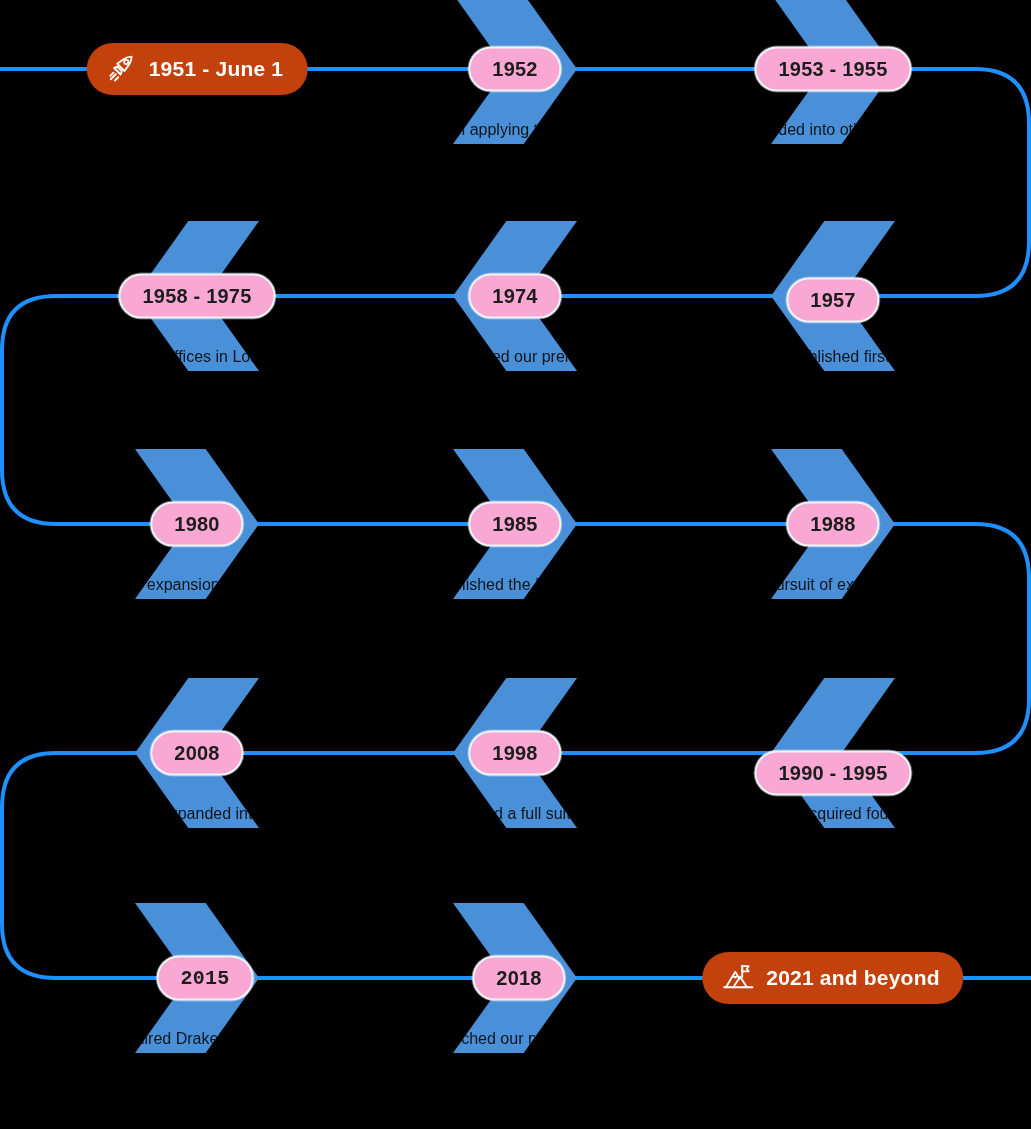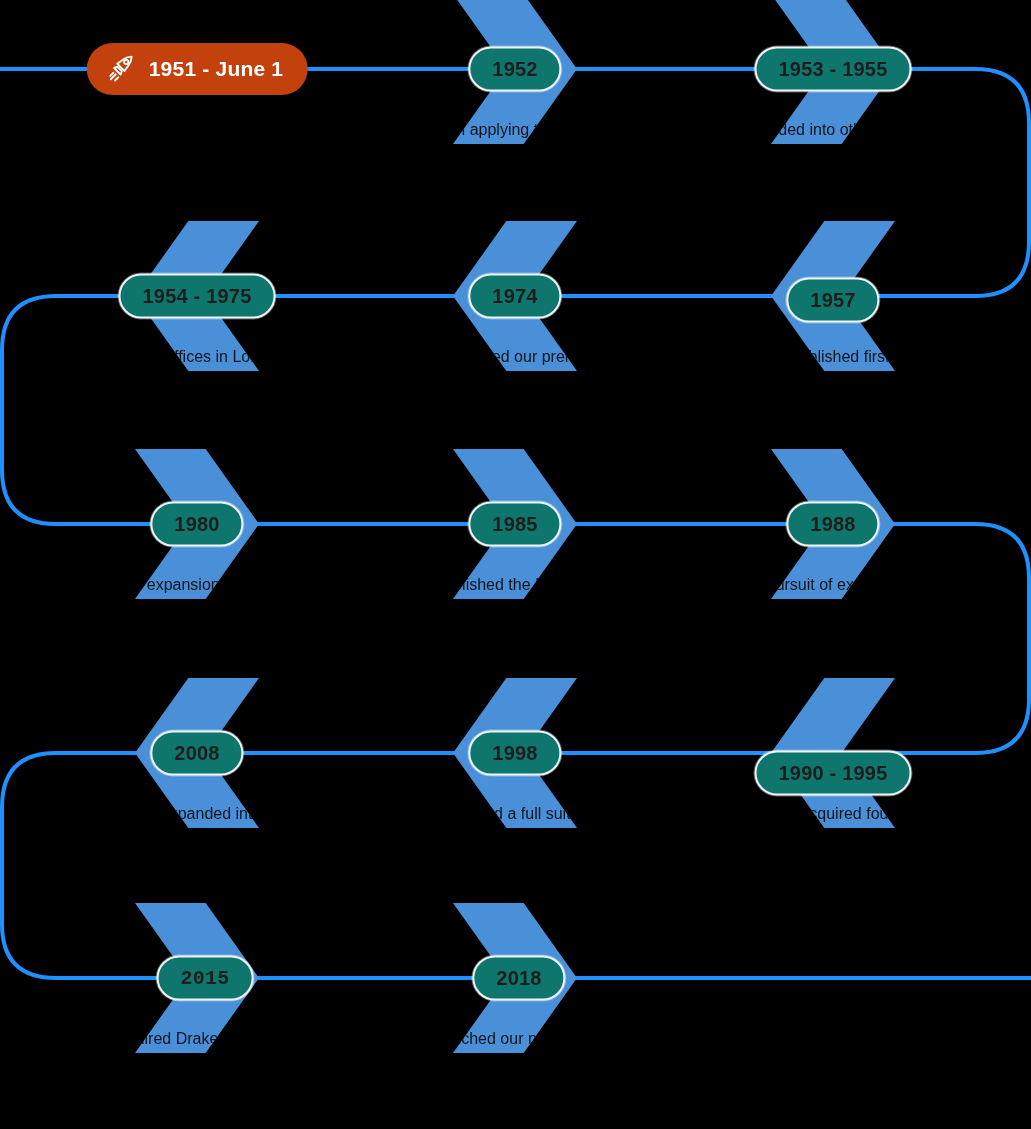--- a/index.html
+++ b/index.html
@@ -25,21 +25,21 @@
   .chev.right{
     clip-path:polygon(0% 0%, 57% 0%, 100% 50%, 57% 100%, 0% 100%, 43% 50%);
   }
   .chev.left{
     clip-path:polygon(43% 0%, 100% 0%, 57% 50%, 100% 100%, 43% 100%, 0% 50%);
   }
 
   .pill{
     position:absolute;
     transform:translate(-50%,-50%);
-    background:#0f766e;
+    background:#f9a8d4;
     border:2px solid #eef3f8;
     border-radius:999px;
     padding:9px 22px;
     font-size:20px;
     font-weight:bold;
     color:#1d1d1d;
     white-space:nowrap;
     letter-spacing:.2px;
     box-shadow:0 0 0 1px rgba(255,255,255,.35);
     line-height:1.15;
@@ -133,21 +133,21 @@
 product line</div>
         </div>
         <div class="pill" style="left: 0px; top: 0px;">1974</div>
       </div>
       <div class="node" style="left: 197px; top: 296px;">
         <div class="chev left"></div>
         <div class="descwrap chev left" style="position: absolute; left: -62px; top: -75px; width: 124px; height: 150px; overflow: visible; background: transparent;">
           <div class="desc" style="left: 62px; top: 125px;">Opened offices in London,
 Paris and Frankfurt</div>
         </div>
-        <div class="pill" style="left: 0px; top: 0px;">1954 - 1975</div>
+        <div class="pill" style="left: 0px; top: 0px;">1958 - 1975</div>
       </div>
       <div class="node" style="left: 197px; top: 524px;">
         <div class="chev right"></div>
         <div class="descwrap chev right" style="position: absolute; left: -62px; top: -75px; width: 124px; height: 150px; overflow: visible; background: transparent;">
           <div class="desc" style="left: 62px; top: 125px;">Our expansion brought
 us to the middle east</div>
         </div>
         <div class="pill" style="left: 0px; top: 0px;">1980</div>
       </div>
       <div class="node" style="left: 515px; top: 524px;">
@@ -213,14 +213,27 @@
       <svg width="30" height="30" viewBox="0 0 24 24" fill="none" stroke="#ffffff" stroke-width="1.5" stroke-linecap="round" stroke-linejoin="round">
         <path d="M13.5 4.2c3-2.1 6.4-2.1 6.4-2.1s0 3.4-2.1 6.4l-3.6 5.1-5.8-5.8 5.1-3.6z"></path>
         <circle cx="15.6" cy="6.4" r="1.7"></circle>
         <path d="M9.1 14.4l-3.2-3.2 2.6-1 3.6 3.6-1 2.6z"></path>
         <path d="M7.2 16.2l-4 4M5.4 14.9l-2.6 2.6M9.2 18.6l-2.6 2.6"></path>
       </svg>
     </span>
     <span>1951 - June 1</span>
   </div>
 
+  <div class="cap" id="end-cap" style="left: 833px; top: 978px;">
+    <span class="icon">
+      <svg width="32" height="30" viewBox="0 0 26 24" fill="none" stroke="#ffffff" stroke-width="1.5" stroke-linecap="round" stroke-linejoin="round">
+        <path d="M1.5 19.5h23"></path>
+        <path d="M3 19.5L10.5 7l3.4 5.6"></path>
+        <path d="M9 19.5l5.5-8.6 5.5 8.6"></path>
+        <path d="M8.6 10.3l1.9 1.3 1.8-1.3"></path>
+        <path d="M16.2 2v9.2"></path>
+        <path d="M16.2 2.4h5.2l-1.5 2.1 1.5 2.1h-5.2z"></path>
+      </svg>
+    </span>
+    <span>2021 and beyond</span>
+  </div>
 
 </div>
 
 </body></html>

